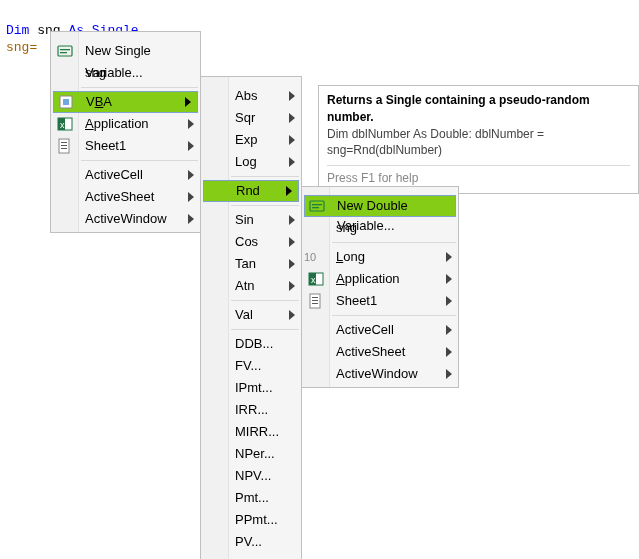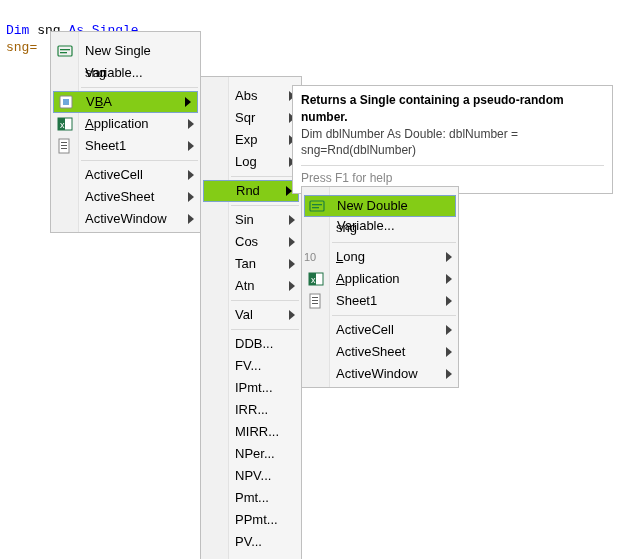--- a/index.html
+++ b/index.html
@@ -269,21 +269,21 @@
   <div class="item"><span>MIRR...</span></div>
   <div class="item"><span>NPer...</span></div>
   <div class="item"><span>NPV...</span></div>
   <div class="item"><span>Pmt...</span></div>
   <div class="item"><span>PPmt...</span></div>
   <div class="item"><span>PV...</span></div>
   <div class="item"><span>Rate...</span></div>
 
 </div>
 
-<div class="tooltip" style="left:292px; top:85px; width:321px;">
+<div class="tooltip" style="left:318px; top:85px; width:321px;">
   <div class="title">Returns a Single containing a pseudo-random number.</div>
   <div>Dim dblNumber As Double: dblNumber =</div>
   <div>sng=Rnd(dblNumber)</div>
   <hr>
   <div class="hint">Press F1 for help</div>
 </div>
 
 <div class="menu" id="menu3" style="left:301px; top:186px; width:158px;">
   <div class="gutter"></div>
 

